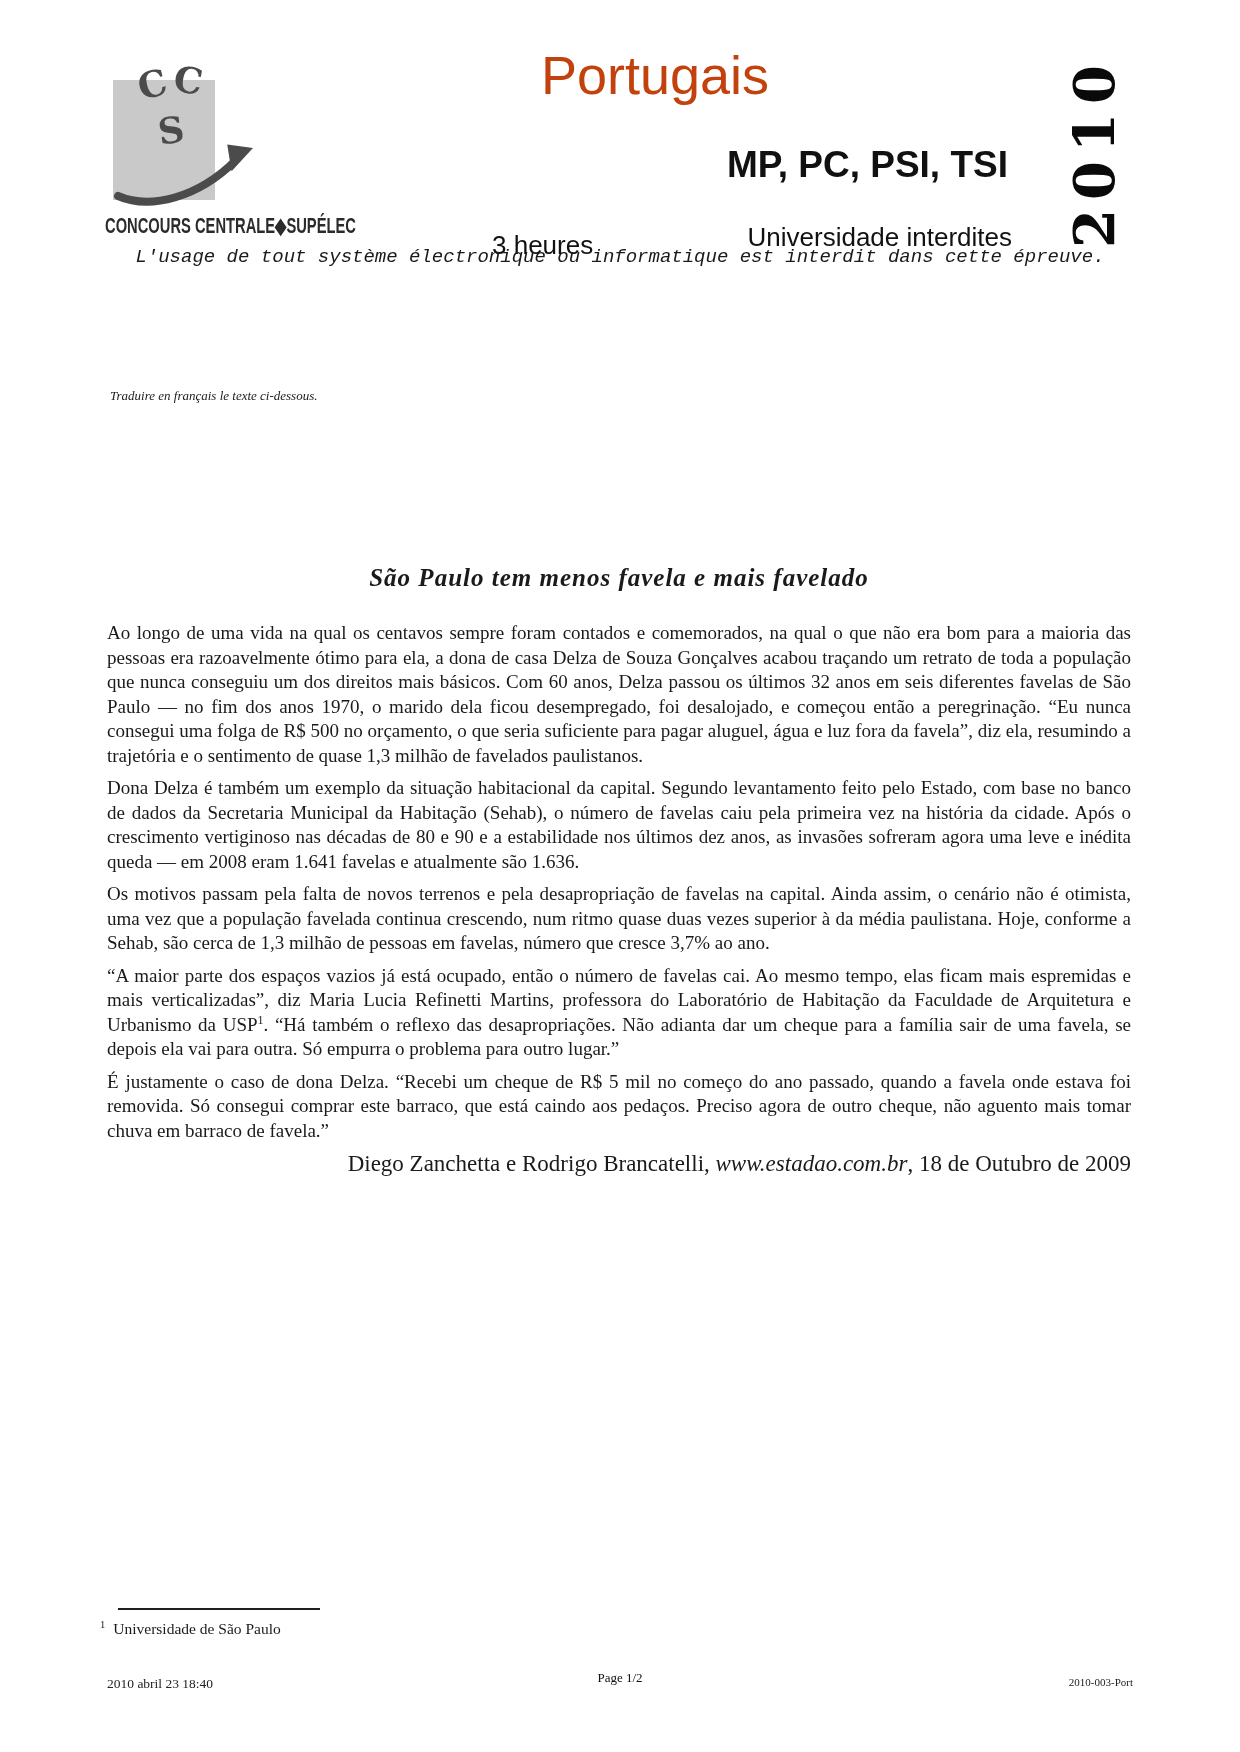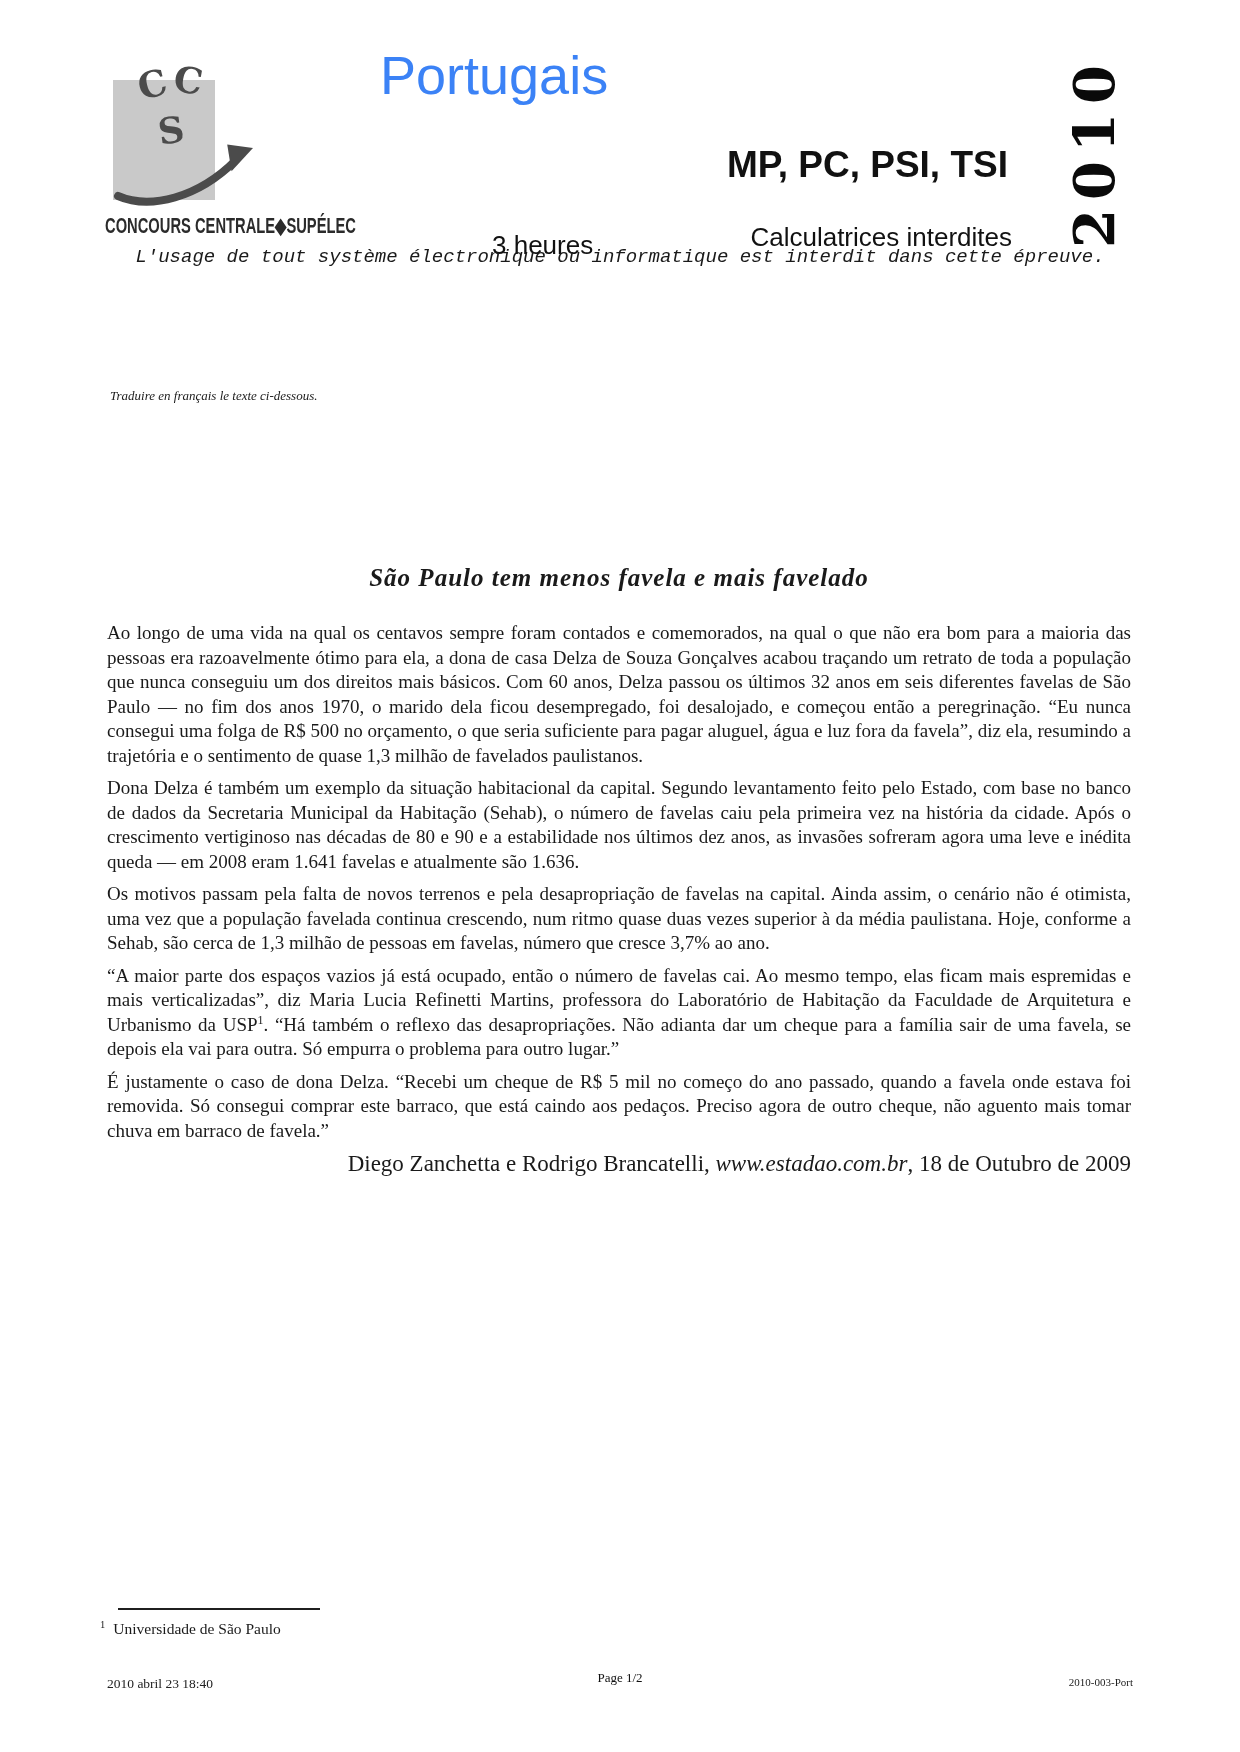--- a/index.html
+++ b/index.html
@@ -35,23 +35,23 @@
   .logo-caption {
     position: absolute; left: 105px; top: 213px; width: 260px;
     font-family: "Liberation Sans", sans-serif;
     font-weight: bold; font-size: 16px; letter-spacing: 0px;
     transform: scaleY(1.35) scaleX(0.92); transform-origin: left top;
     color: #2b2b2b; white-space: nowrap;
   }
 
   .subject-title {
     position: absolute; left: 380px; top: 44px; width: 550px;
-    text-align: left;
+    text-align: center;
     font-family: "Liberation Sans", sans-serif;
-    font-weight: 400; font-size: 54px; color: #3b82f6;
+    font-weight: 400; font-size: 54px; color: #c2410c;
   }
   .tracks {
     position: absolute; left: 500px; top: 144px; width: 508px;
     text-align: right;
     font-family: "Liberation Sans", sans-serif;
     font-weight: bold; font-size: 37px; color: #111;
   }
   .duration {
     position: absolute; left: 492px; top: 230px;
     font-family: "Liberation Sans", sans-serif;
@@ -144,21 +144,21 @@
     <svg class="logo-arrow" width="146" height="72" viewBox="0 0 146 72">
       <path d="M8,58 C40,72 88,60 126,22" fill="none" stroke="#4b4b4b" stroke-width="8" stroke-linecap="round"></path>
       <polygon points="116,8 142,8 124,34" fill="#4b4b4b" transform="rotate(8 128 16)"></polygon>
     </svg>
   </div>
   <div class="logo-caption">CONCOURS CENTRALE◆SUPÉLEC</div>
 
   <div class="subject-title">Portugais</div>
   <div class="tracks">MP, PC, PSI, TSI</div>
   <div class="duration">3 heures</div>
-  <div class="calculators">Calculatrices interdites</div>
+  <div class="calculators">Universidade interdites</div>
   <div class="year-box">
     <span class="year-text">2010</span>
   </div>
   <div class="notice">L'usage de tout système électronique ou informatique est interdit dans cette épreuve.</div>
 
   <div class="instruction">Traduire en français le texte ci-dessous.</div>
 
   <div class="article">
     <h1 class="article-title">São Paulo tem menos favela e mais favelado</h1>
     <p>Ao longo de uma vida na qual os centavos sempre foram contados e comemorados, na qual o que não era bom para a maioria das pessoas era razoavelmente ótimo para ela, a dona de casa Delza de Souza Gonçalves acabou traçando um retrato de toda a população que nunca conseguiu um dos direitos mais básicos. Com 60 anos, Delza passou os últimos 32 anos em seis diferentes favelas de São Paulo — no fim dos anos 1970, o marido dela ficou desempregado, foi desalojado, e começou então a peregrinação. “Eu nunca consegui uma folga de R$ 500 no orçamento, o que seria suficiente para pagar aluguel, água e luz fora da favela”, diz ela, resumindo a trajetória e o sentimento de quase 1,3 milhão de favelados paulistanos.</p>

